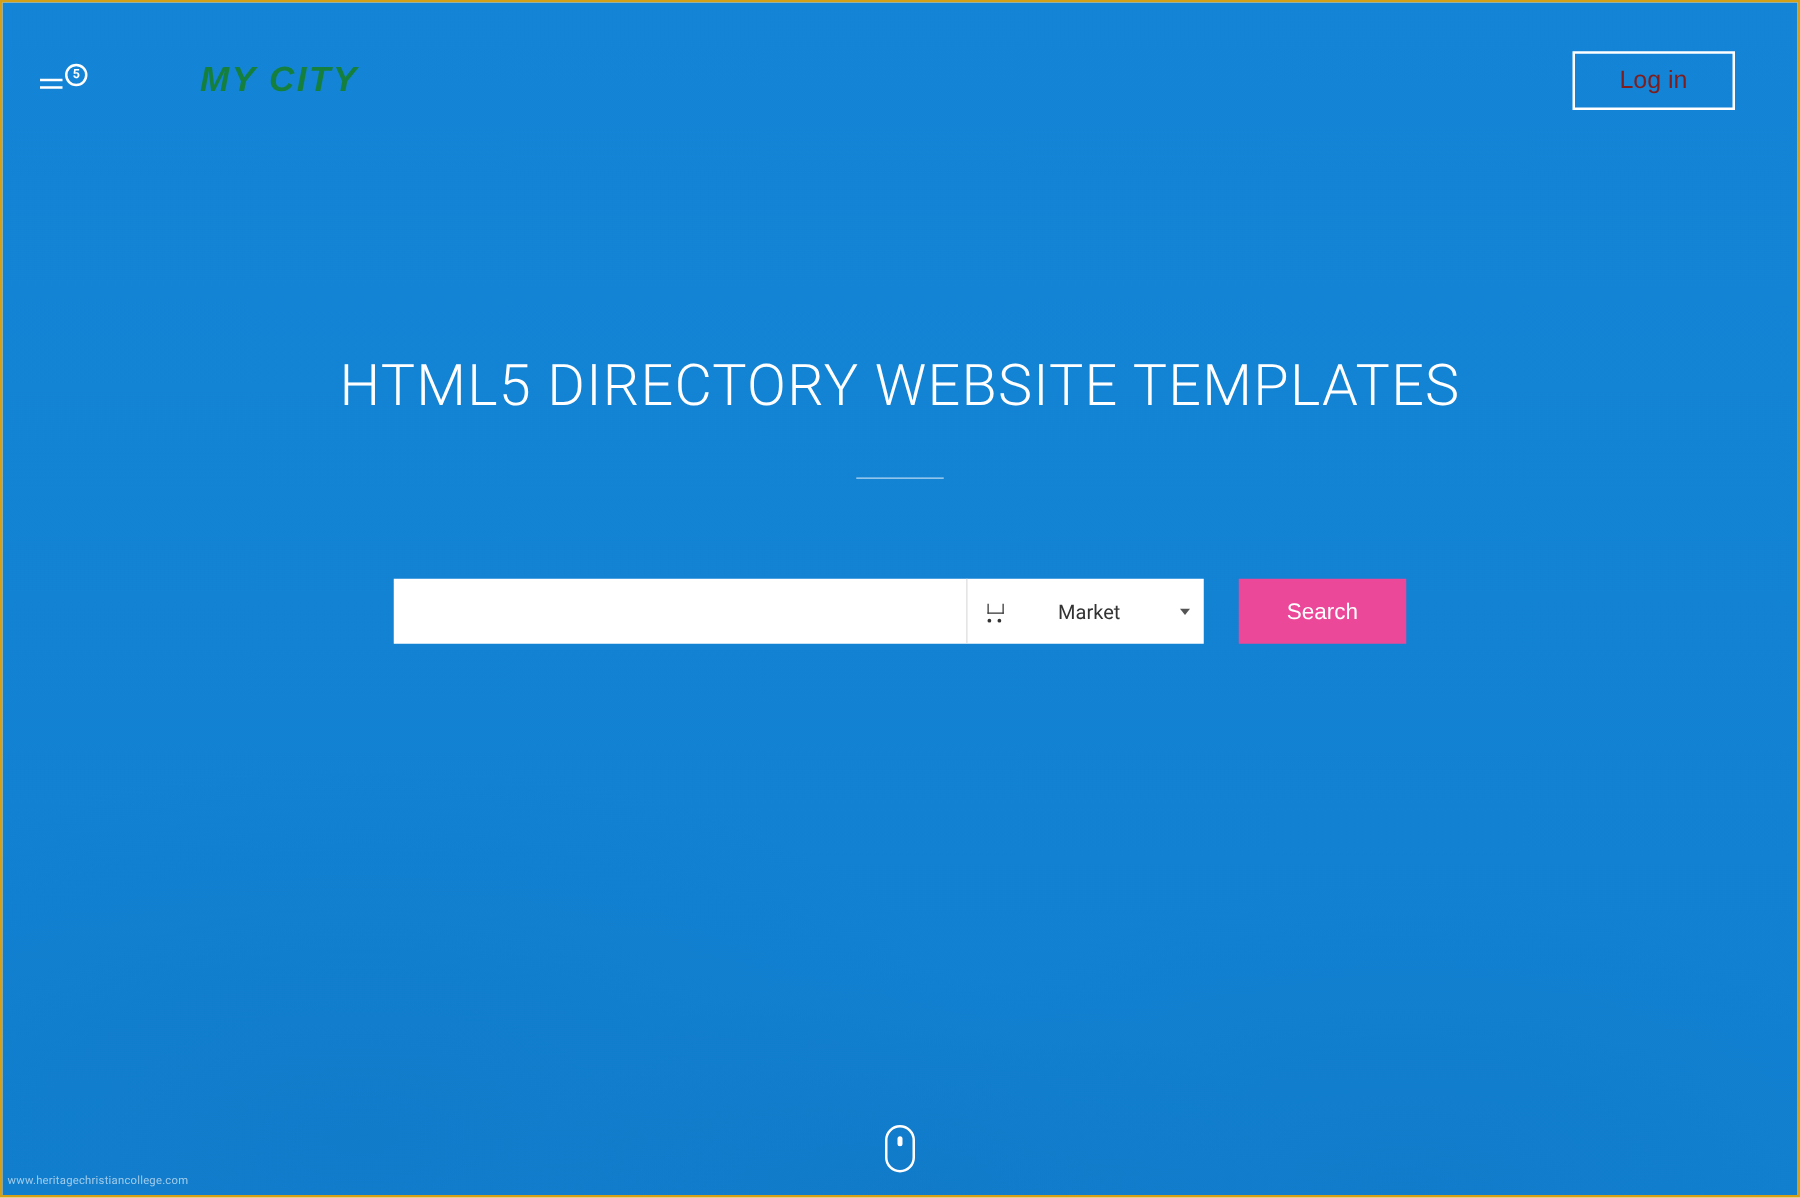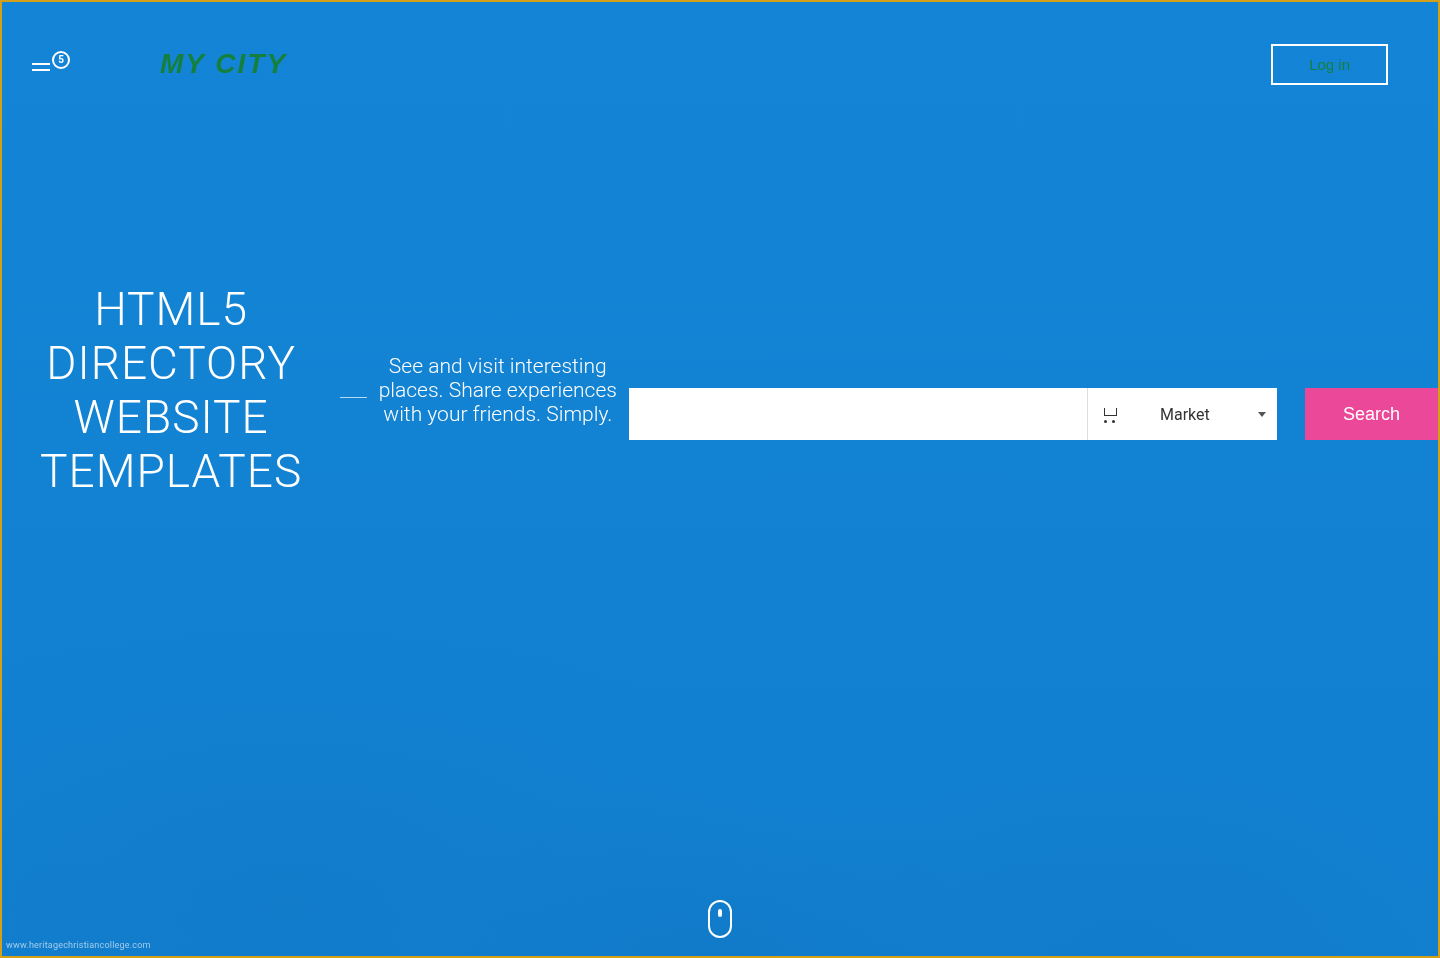--- a/index.html
+++ b/index.html
@@ -55,31 +55,31 @@
   font-weight: 900;
   font-style: italic;
   letter-spacing: 2px;
   font-size: 28px;
   color: #15803d;
   white-space: nowrap;
   text-transform: uppercase;
 }
 .login-btn {
   border: 2px solid #fff;
-  color: #15803d;
+  color: #7f1d1d;
   background: transparent;
-  font-size: 15px;
+  font-size: 20px;
   padding: 10px 36px;
   cursor: pointer;
 }
 .center {
   position: absolute;
   top: 280px;
   left: 0; right: 0;
-  display: flex; align-items:center;
+  display: flex; flex-direction: column; align-items:center;
   color:#fff;
 }
 .headline {
   font-size: 46px;
   font-weight: 300;
   letter-spacing: 1px;
   text-align: center;
 }
 .divider {
   width: 70px; height: 0;
@@ -175,21 +175,20 @@
       <span class="badge-circle">5</span>
     </span>
     <span class="brand">MY CITY</span>
   </div>
   <button class="login-btn">Log in</button>
 </div>
 
 <div class="center">
   <h1 class="headline">HTML5 DIRECTORY WEBSITE TEMPLATES</h1>
   <div class="divider"></div>
-  <p class="subhead">See and visit interesting places. Share experiences with your friends. Simply.</p>
 
   <div class="searchbar">
     <div class="white-box">
       <input class="text-input" type="text" placeholder="" value="" style="">
       <div class="select-wrap">
         <span class="cart-icon"></span>
         <span class="select-text">Market</span>
         <span class="caret"></span>
       </div>
     </div>

